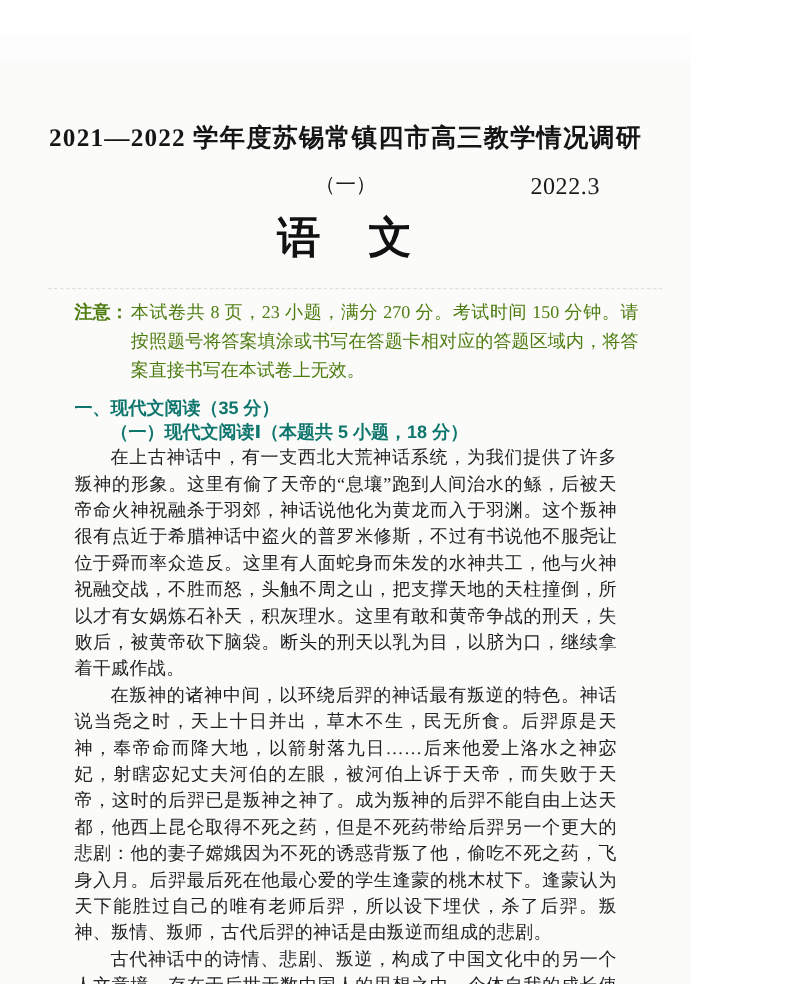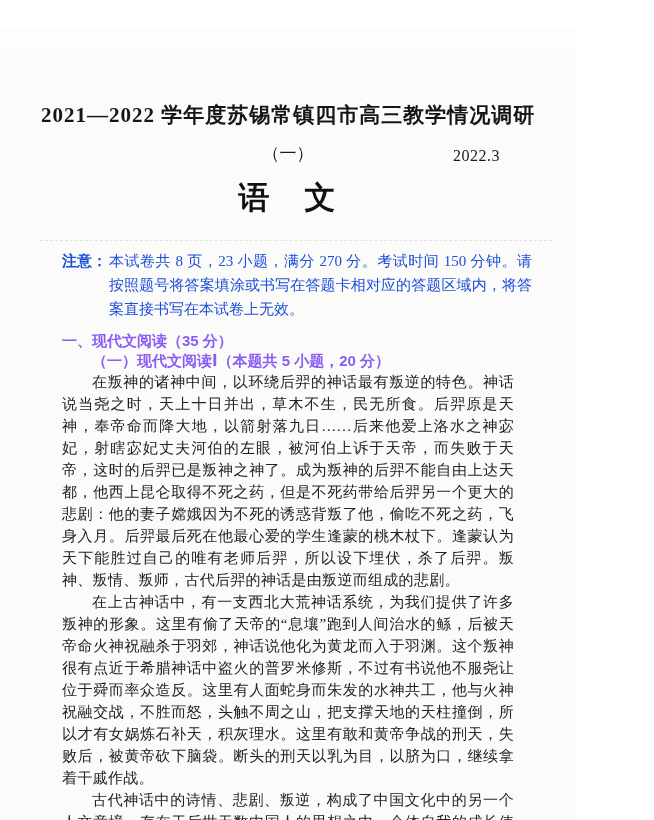--- a/index.html
+++ b/index.html
@@ -42,43 +42,43 @@
     height: 24px;
     text-align: center;
     font-size: 17px;
     line-height: 24px;
     color: #1a1a1a;
   }
   .paper-date {
     position: absolute;
     right: 76px;
     top: 2px;
-    font-size: 16px;
+    font-size: 20px;
     letter-spacing: 0.5px;
   }
   .subject-title {
     margin: 12px 0 0 0;
     text-align: center;
-    font-size: 31px;
+    font-size: 36px;
     line-height: 40px;
     font-weight: bold;
     letter-spacing: 2px;
     color: #111;
   }
   .divider {
     margin: 22px 24px 0 40px;
     border-top: 1px dashed rgba(0,0,0,0.10);
     height: 0;
   }
   .notice {
     display: flex;
     margin: 8px 44px 0 62px;
     font-size: 15px;
     line-height: 24px;
-    color: #1d4ed8;
+    color: #4d7c0f;
     text-align: justify;
   }
   .notice-label {
     flex: none;
     width: 47px;
     font-weight: bold;
     font-family: "Liberation Sans", "DejaVu Sans", sans-serif;
     font-size: 15px;
   }
   .notice-text {
@@ -89,21 +89,21 @@
     font-size: 15px;
     color: #222;
   }
   .content p {
     margin: 0;
   }
   .head-line {
     line-height: 20px;
     font-weight: bold;
     font-family: "Liberation Sans", "DejaVu Sans", sans-serif;
-    color: #8b5cf6;
+    color: #0f766e;
   }
   .plain-line {
     line-height: 20px;
   }
   .ind2 {
     text-indent: 2em;
   }
   .body-para {
     line-height: 22px;
     text-indent: 2em;
@@ -129,22 +129,22 @@
 
     <div class="divider"></div>
 
     <div class="notice">
       <span class="notice-label">注意：</span>
       <span class="notice-text">本试卷共 8 页，23 小题，满分 270 分。考试时间 150 分钟。请按照题号将答案填涂或书写在答题卡相对应的答题区域内，将答案直接书写在本试卷上无效。</span>
     </div>
 
     <div class="content">
       <p class="head-line">一、现代文阅读（35 分）</p>
-      <p class="head-line ind2">（一）现代文阅读Ⅰ（本题共 5 小题，20 分）</p>
+      <p class="head-line ind2">（一）现代文阅读Ⅰ（本题共 5 小题，18 分）</p>
 
+      <p class="body-para">在上古神话中，有一支西北大荒神话系统，为我们提供了许多叛神的形象。这里有偷了天帝的“息壤”跑到人间治水的鲧，后被天帝命火神祝融杀于羽郊，神话说他化为黄龙而入于羽渊。这个叛神很有点近于希腊神话中盗火的普罗米修斯，不过有书说他不服尧让位于舜而率众造反。这里有人面蛇身而朱发的水神共工，他与火神祝融交战，不胜而怒，头触不周之山，把支撑天地的天柱撞倒，所以才有女娲炼石补天，积灰理水。这里有敢和黄帝争战的刑天，失败后，被黄帝砍下脑袋。断头的刑天以乳为目，以脐为口，继续拿着干戚作战。</p>
       <p class="body-para">在叛神的诸神中间，以环绕后羿的神话最有叛逆的特色。神话说当尧之时，天上十日并出，草木不生，民无所食。后羿原是天神，奉帝命而降大地，以箭射落九日……后来他爱上洛水之神宓妃，射瞎宓妃丈夫河伯的左眼，被河伯上诉于天帝，而失败于天帝，这时的后羿已是叛神之神了。成为叛神的后羿不能自由上达天都，他西上昆仑取得不死之药，但是不死药带给后羿另一个更大的悲剧：他的妻子嫦娥因为不死的诱惑背叛了他，偷吃不死之药，飞身入月。后羿最后死在他最心爱的学生逢蒙的桃木杖下。逢蒙认为天下能胜过自己的唯有老师后羿，所以设下埋伏，杀了后羿。叛神、叛情、叛师，古代后羿的神话是由叛逆而组成的悲剧。</p>
-      <p class="body-para">在上古神话中，有一支西北大荒神话系统，为我们提供了许多叛神的形象。这里有偷了天帝的“息壤”跑到人间治水的鲧，后被天帝命火神祝融杀于羽郊，神话说他化为黄龙而入于羽渊。这个叛神很有点近于希腊神话中盗火的普罗米修斯，不过有书说他不服尧让位于舜而率众造反。这里有人面蛇身而朱发的水神共工，他与火神祝融交战，不胜而怒，头触不周之山，把支撑天地的天柱撞倒，所以才有女娲炼石补天，积灰理水。这里有敢和黄帝争战的刑天，失败后，被黄帝砍下脑袋。断头的刑天以乳为目，以脐为口，继续拿着干戚作战。</p>
       <p class="body-para">古代神话中的诗情、悲剧、叛逆，构成了中国文化中的另一个人文意境，存在于后世无数中国人的思想之中，个体自我的成长使它已不再浮现神话所含有的原初隐喻和象征，它被赋予了更多的人文意义。</p>
 
     </div>
 
   </div>
 </div>
 
 </body></html>

